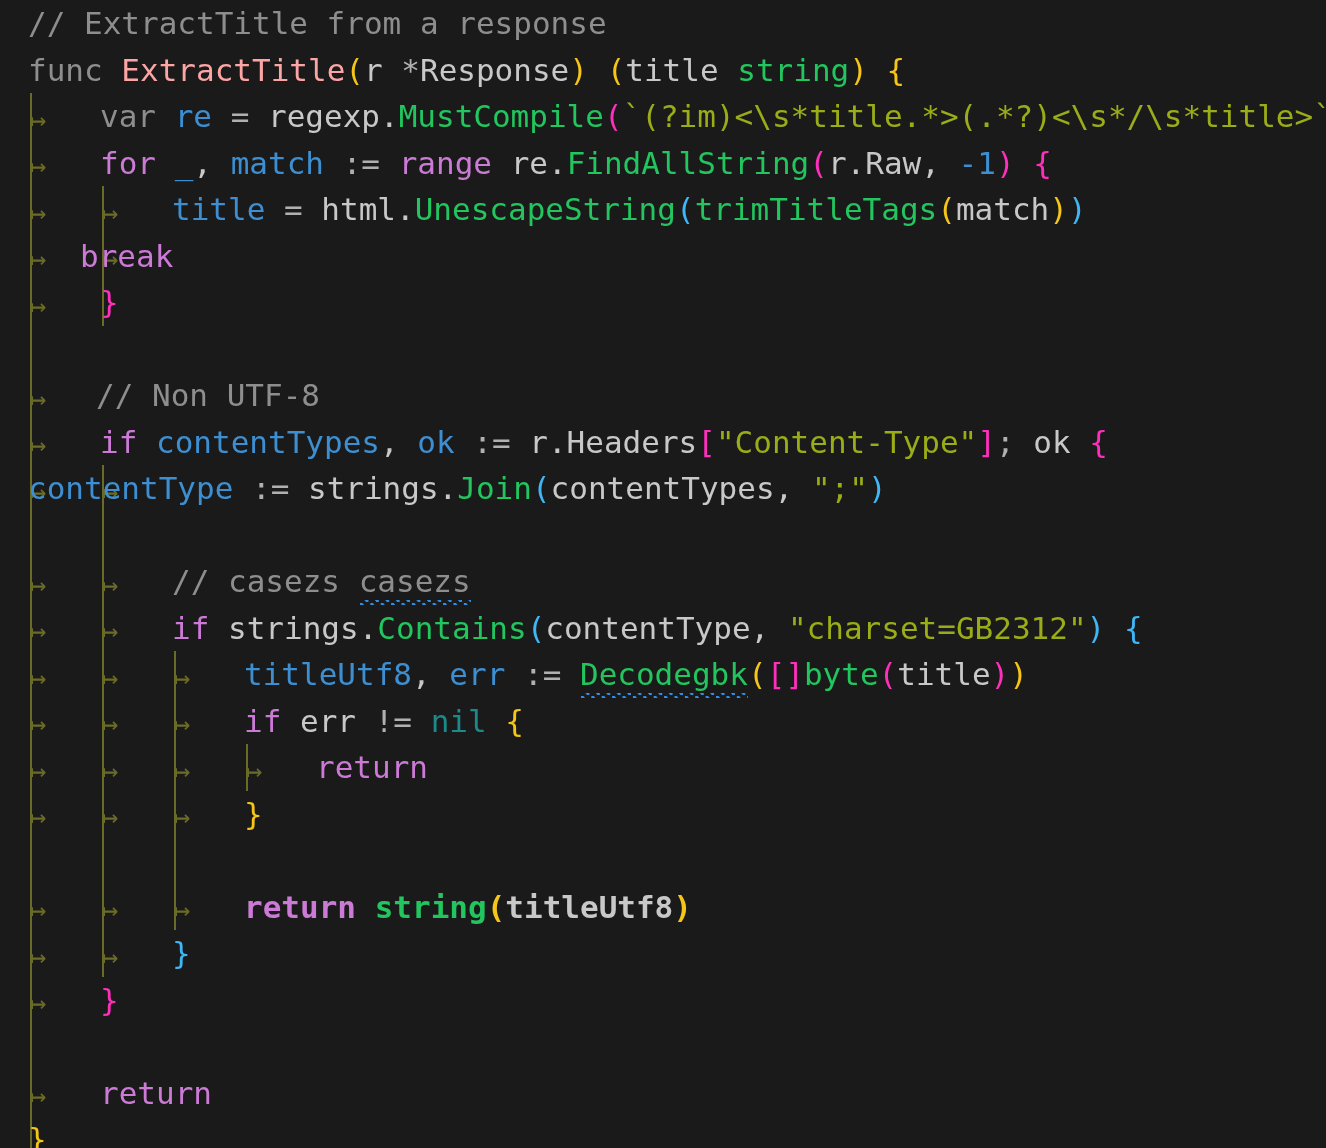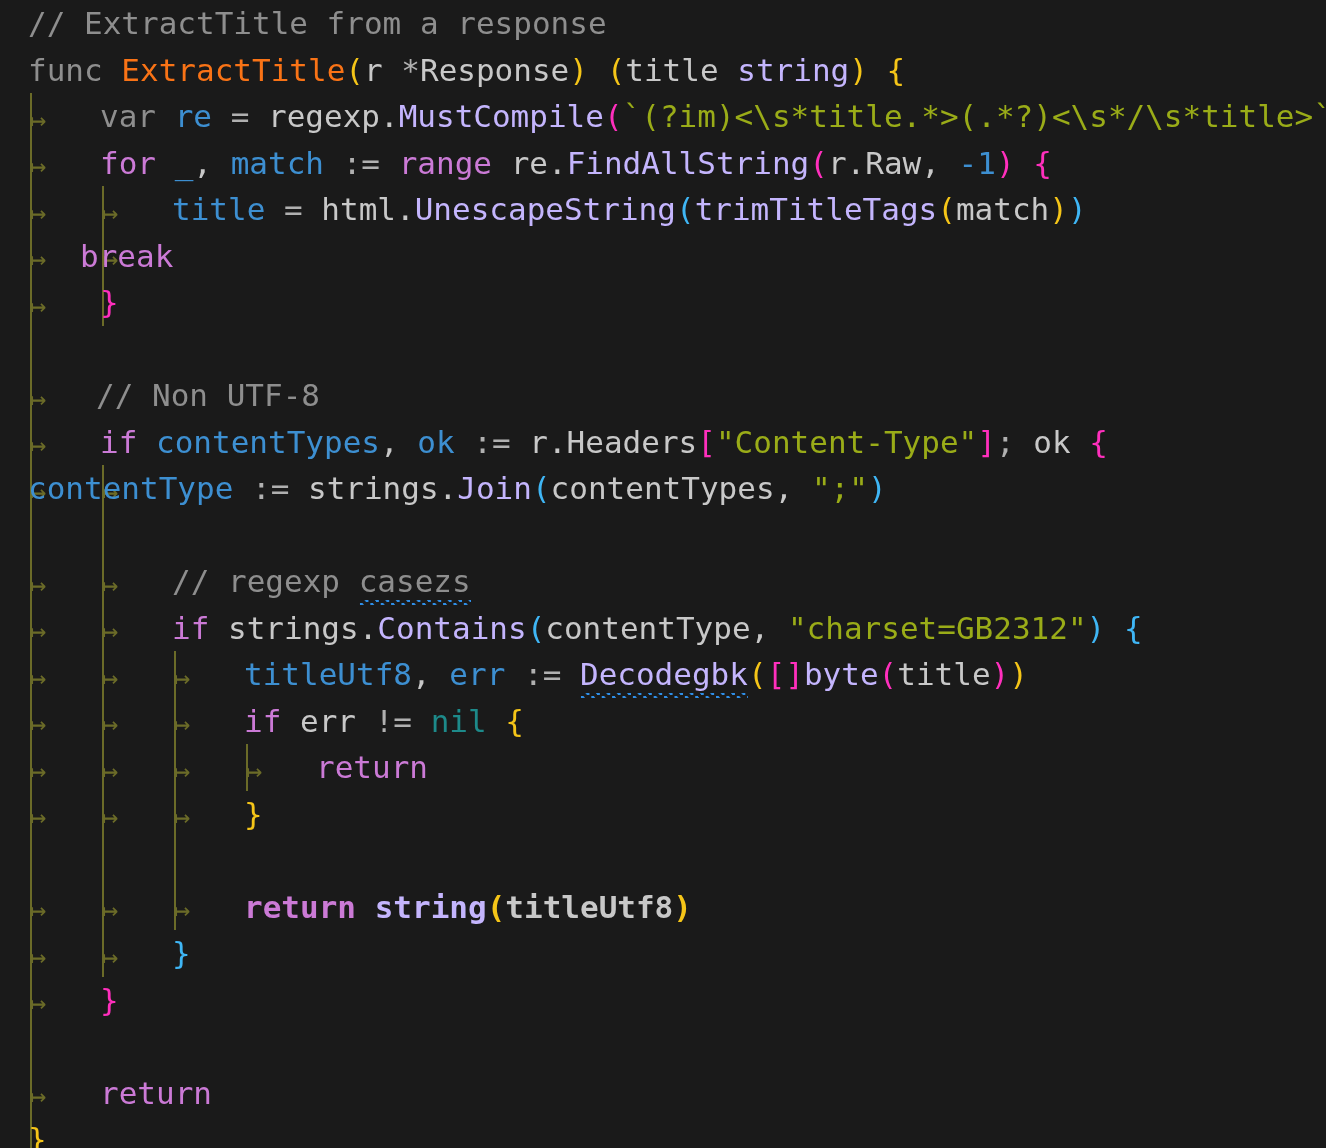--- a/index.html
+++ b/index.html
@@ -50,22 +50,22 @@
     font-size: 27px;
     line-height: 46.5px;
     height: 46.5px;
     pointer-events: none;
   }
 
   
   .c-comment  { color: #8e8e8e; }
   .c-plain    { color: #c8c8c8; }
   .c-keyword  { color: #cb7ad6; }
-  .c-func     { color: #c4b5fd; }          
-  .c-fnname   { color: #f97316; }          
+  .c-func     { color: #22c55e; }          
+  .c-fnname   { color: #fca5a5; }          
   .c-var      { color: #3d8fd1; }
   .c-str      { color: #9aac18; }          
   .c-num      { color: #3d8fd1; }
   .c-nil      { color: #1d8a8a; }
   .c-b1       { color: #f5c518; }          
   .c-b2       { color: #ff2fbd; }          
   .c-b3       { color: #3fb6f5; }          
   .c-gray     { color: #b0b0b0; }
 
   .squiggle {
@@ -156,21 +156,21 @@
     <div class="code-line"><span class="txt"></span></div>
 
     <div class="code-line" style="padding-left:96px;"><span class="txt"><span class="c-comment">// Non UTF-8</span></span></div>
 
     <div class="code-line" style="padding-left:100px;"><span class="txt"><span class="c-keyword">if </span><span class="c-var">contentTypes</span><span class="c-plain">, </span><span class="c-var">ok</span><span class="c-gray"> := </span><span class="c-plain">r.Headers</span><span class="c-b2">[</span><span class="c-str">"Content-Type"</span><span class="c-b2">]</span><span class="c-gray">; </span><span class="c-plain">ok</span><span class="c-plain"> </span><span class="c-b2">{</span></span></div>
 
     <div class="code-line" style=""><span class="txt"><span class="c-var">contentType</span><span class="c-gray"> := </span><span class="c-plain">strings.</span><span class="c-func">Join</span><span class="c-b3">(</span><span class="c-plain">contentTypes</span><span class="c-plain">, </span><span class="c-str">";"</span><span class="c-b3">)</span></span></div>
 
     <div class="code-line"><span class="txt"></span></div>
 
-    <div class="code-line" style="padding-left:172px;"><span class="txt"><span class="c-comment">// regexp </span><span class="c-comment squiggle">casezs</span></span></div>
+    <div class="code-line" style="padding-left:172px;"><span class="txt"><span class="c-comment">// casezs </span><span class="c-comment squiggle">casezs</span></span></div>
 
     <div class="code-line" style="padding-left:172px;"><span class="txt"><span class="c-keyword">if </span><span class="c-plain">strings.</span><span class="c-func">Contains</span><span class="c-b3">(</span><span class="c-plain">contentType</span><span class="c-plain">, </span><span class="c-str">"charset=GB2312"</span><span class="c-b3">)</span><span class="c-plain"> </span><span class="c-b3">{</span></span></div>
 
     <div class="code-line" style="padding-left:244px;"><span class="txt"><span class="c-var">titleUtf8</span><span class="c-plain">, </span><span class="c-var">err</span><span class="c-gray"> := </span><span class="c-func squiggle">Decodegbk</span><span class="c-b1">(</span><span class="c-b2">[]</span><span class="c-func">byte</span><span class="c-b2">(</span><span class="c-plain">title</span><span class="c-b2">)</span><span class="c-b1">)</span></span></div>
 
     <div class="code-line" style="padding-left:244px;"><span class="txt"><span class="c-keyword">if </span><span class="c-plain">err </span><span class="c-gray">!= </span><span class="c-nil">nil</span><span class="c-plain"> </span><span class="c-b1">{</span></span></div>
 
     <div class="code-line" style="padding-left:316px;"><span class="txt"><span class="c-keyword">return</span></span></div>
 
     <div class="code-line" style="padding-left:244px;"><span class="txt"><span class="c-b1">}</span></span></div>

